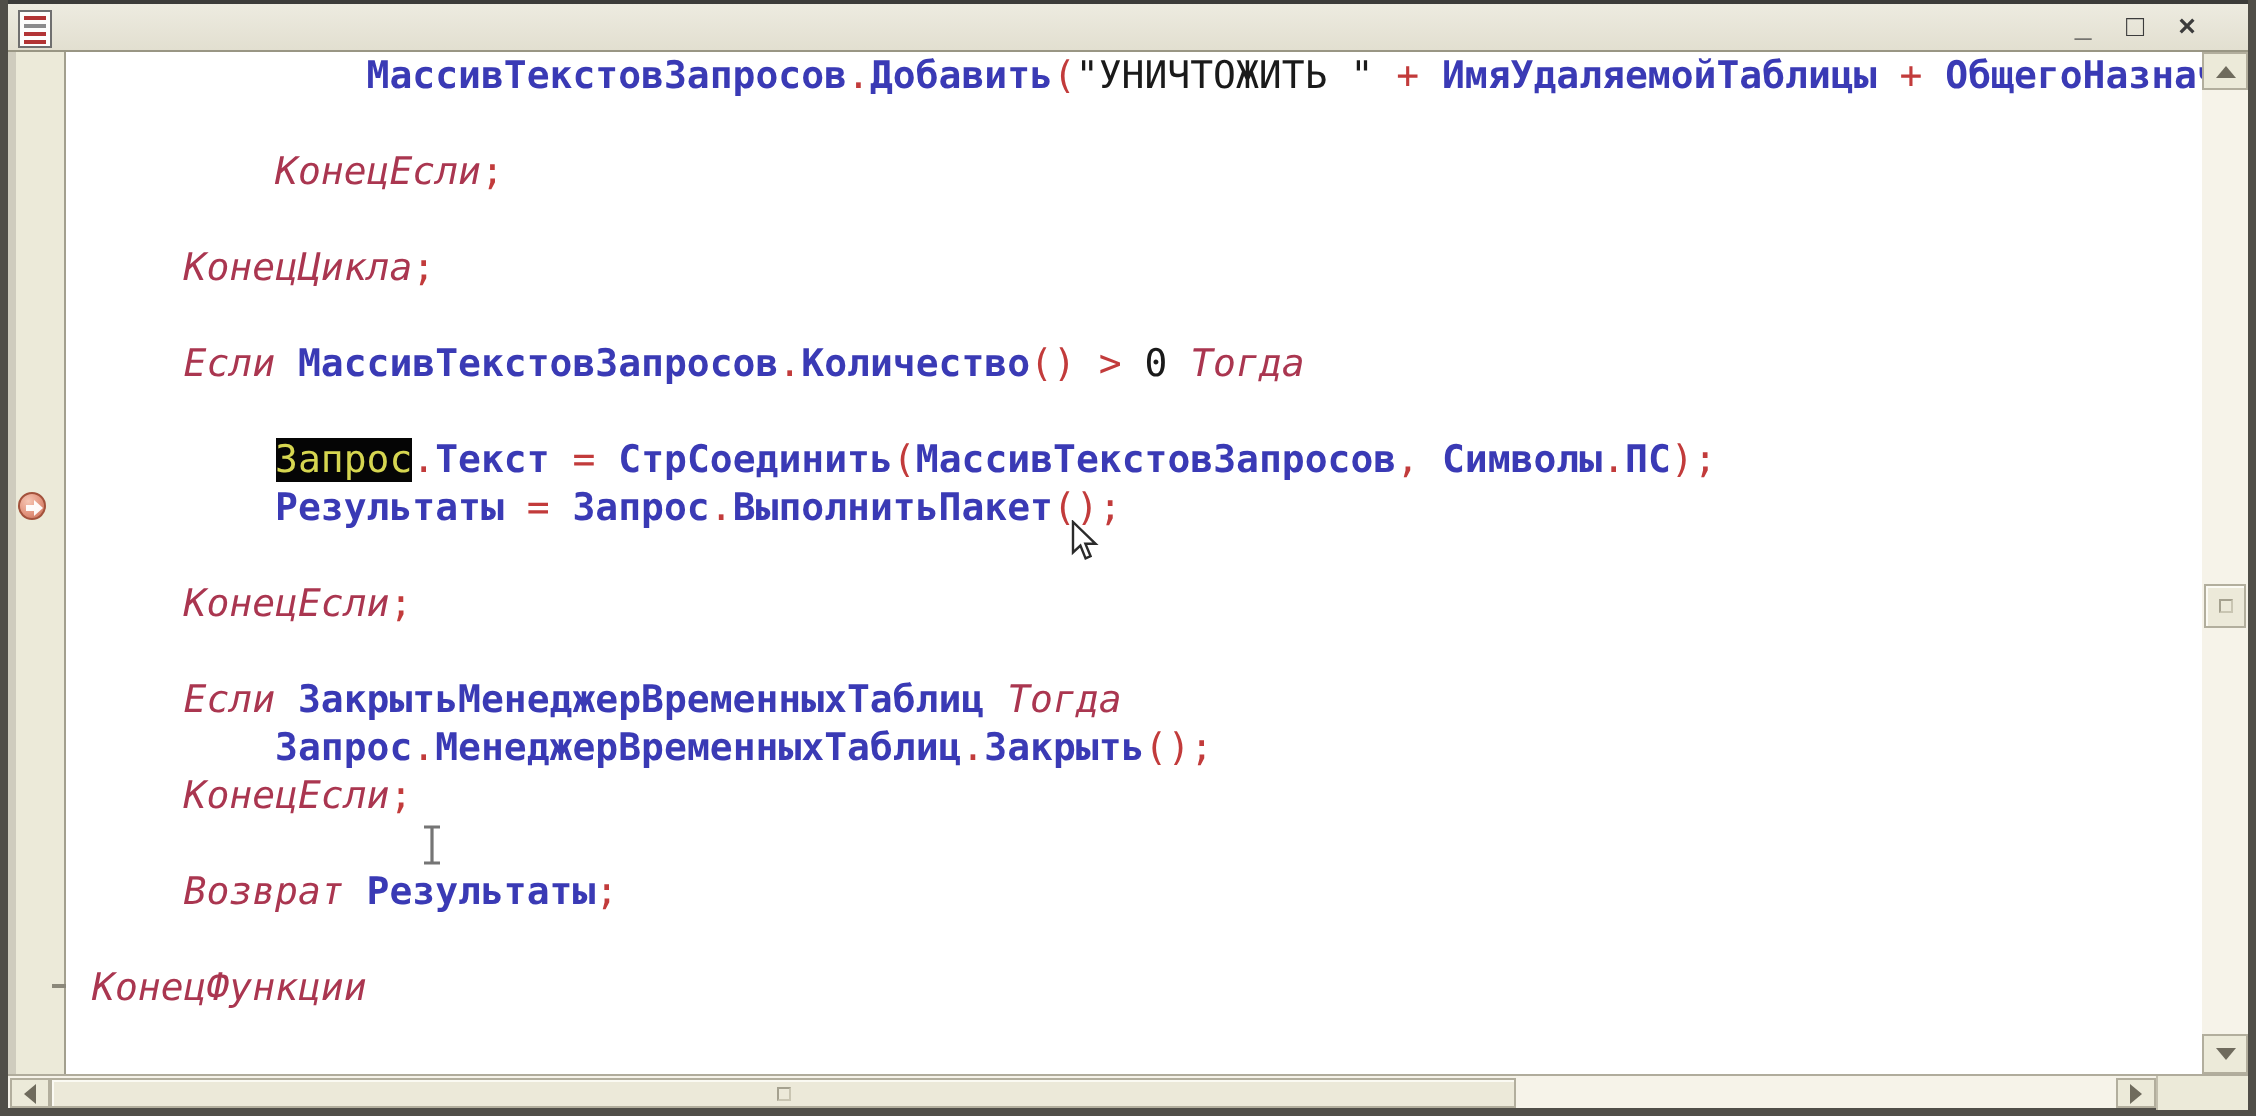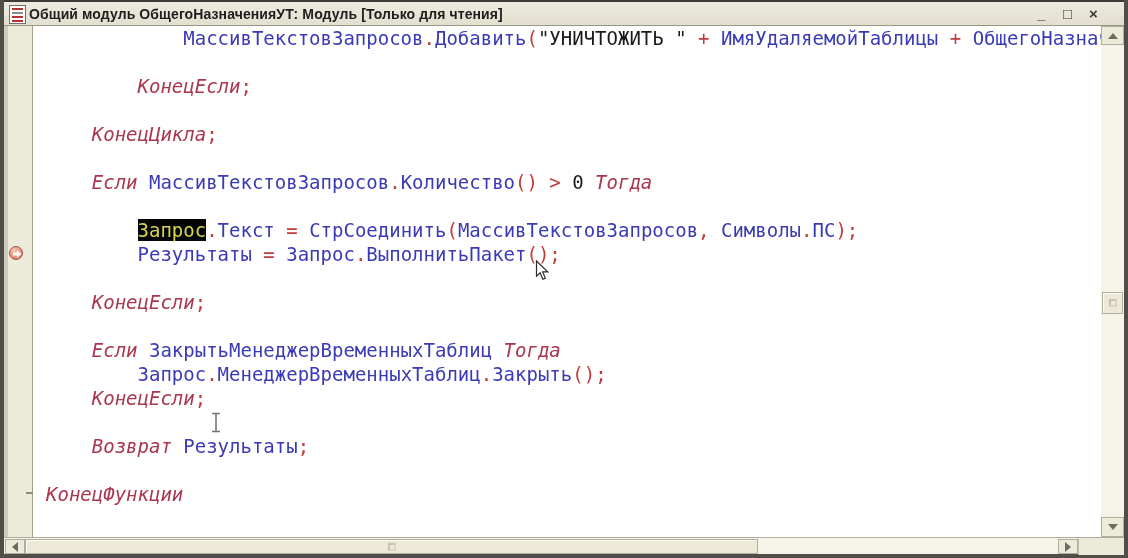--- a/index.html
+++ b/index.html
@@ -43,21 +43,21 @@
   .code-area{
     position:absolute;left:33px;top:26px;width:1068px;height:511px;overflow:hidden;
     background:#ffffff;
   }
   .code-lines{
     font-family:"DejaVu Sans Mono", monospace;font-size:19px;line-height:24px;
     white-space:pre;padding-left:13px;color:#1a1a1a;
   }
   .code-line{height:24px;}
   .seg-kw{color:var(--kw);font-style:italic;}
-  .seg-id{color:var(--id);}
+  .seg-id{color:var(--id);font-weight:bold;}
   .seg-pu{color:var(--pu);}
   .seg-st{color:var(--st);}
   .seg-nm{color:var(--nm);}
   .seg-sel{background:var(--selbg);color:var(--selfg);}
 
   
   .vscroll{position:absolute;left:1101px;top:26px;width:23px;height:511px;background:#f6f3e9;}
   .hscroll{position:absolute;left:4px;top:537px;width:1120px;height:17px;background:#f6f3e9;border-top:1px solid #b0ac9c;box-sizing:border-box;}
   .sb-btn{position:absolute;background:#ecead9;border:1px solid #b2ae9d;box-sizing:border-box;
     display:flex;align-items:center;justify-content:center;}
@@ -91,21 +91,20 @@
   <div class="b-right"></div>
   <div class="b-bottom"></div>
 
   <div class="titlebar">
     <span class="win-icon">
         <i></i>
         <i class="g"></i>
         <i></i>
         <i></i>
       </span>
-    <span class="title-text">Общий модуль ОбщегоНазначенияУТ: Модуль [Только для чтения]</span>
     <span class="win-controls">
       <span class="win-btn">_</span>
       <span class="win-btn">□</span>
       <span class="win-btn">×</span>
     </span>
   </div>
 
   <div class="left-light"></div>
   <div class="gutter"></div>
   <div class="gutter-sep"></div>

